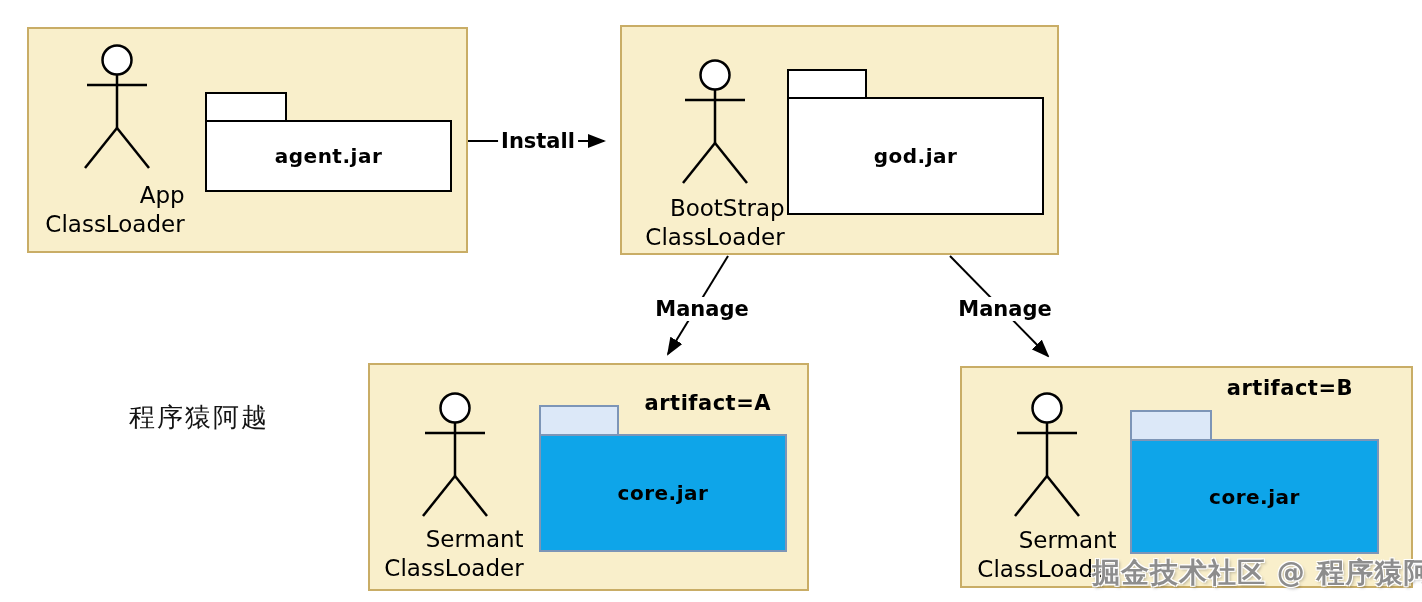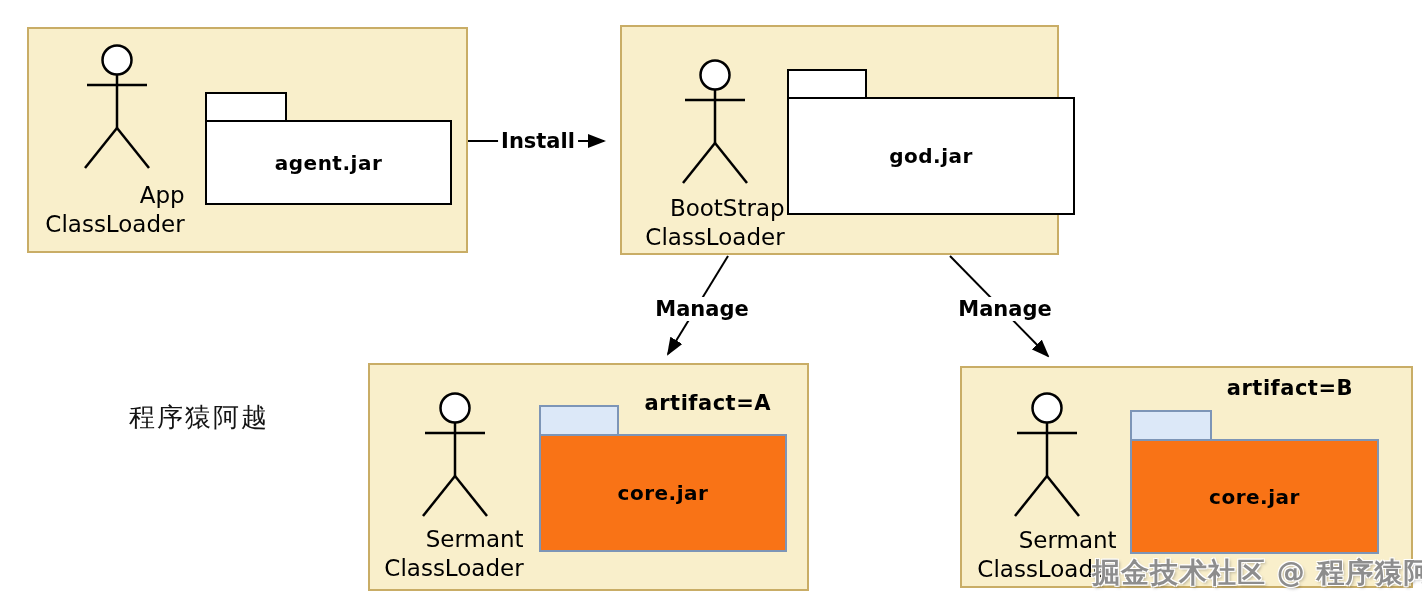--- a/index.html
+++ b/index.html
@@ -19,21 +19,21 @@
   }
   .folder-tab {
     position:absolute; border:2.5px solid #000; border-bottom:none; background:#fff;
   }
   .folder-body {
     position:absolute; border:2.5px solid #000; background:#fff;
     display:flex; align-items:center; justify-content:center;
     font-size:20px; font-weight:bold; letter-spacing:0.5px;
   }
   .blue.folder-tab { background:#dce8f8; border-color:#7d95b7; }
-  .blue.folder-body { background:#f97316; border-color:#7d95b7; }
+  .blue.folder-body { background:#0ea5e9; border-color:#7d95b7; }
   .artifact-label { position:absolute; font-size:21px; font-weight:600; letter-spacing:0.5px; }
   .edge-label {
     position:absolute; transform:translate(-50%,-50%); background:#ffffff;
     padding:0 3px; font-size:21px; font-weight:600; white-space:nowrap;
   }
   .author-label {
     position:absolute; left:113px; top:400px; font-size:26px; color:#141414; letter-spacing:2px;margin-left:16px;
   }
   .watermark {
     position:absolute; left:1092px; top:554px; font-size:28px; font-weight:700;
@@ -63,39 +63,39 @@
       <line x1="40" y1="30.5" x2="40" y2="84" stroke="#000" stroke-width="2.5"></line>
       <line x1="10" y1="41" x2="70" y2="41" stroke="#000" stroke-width="2.5"></line>
       <line x1="40" y1="84" x2="8" y2="124" stroke="#000" stroke-width="2.5"></line>
       <line x1="40" y1="84" x2="72" y2="124" stroke="#000" stroke-width="2.5"></line>
     </svg>
     <div class="node-label" style="left:86px; top:152px;">
       <div>App</div>
       <div>ClassLoader</div>
     </div>
     <div class="folder-tab" style="left:176px; top:63px; width:82px; height:28px;"></div>
-    <div class="folder-body" style="left:176px; top:91px; width:247px; height:85px;">
+    <div class="folder-body" style="left:176px; top:91px; width:247px; height:72px;">
       <span>agent.jar</span>
     </div>
   </div>
 
   <div class="nodebox" style="left:620px; top:25px; width:439px; height:230px;">
     <svg class="actor" style="left:53px; top:32px;" width="80" height="128" viewBox="0 0 80 128">
       <circle cx="40" cy="16" r="14.5" fill="#fff" stroke="#000" stroke-width="2.5"></circle>
       <line x1="40" y1="30.5" x2="40" y2="84" stroke="#000" stroke-width="2.5"></line>
       <line x1="10" y1="41" x2="70" y2="41" stroke="#000" stroke-width="2.5"></line>
       <line x1="40" y1="84" x2="8" y2="124" stroke="#000" stroke-width="2.5"></line>
       <line x1="40" y1="84" x2="72" y2="124" stroke="#000" stroke-width="2.5"></line>
     </svg>
     <div class="node-label" style="left:93px; top:167px;">
       <div>BootStrap</div>
       <div>ClassLoader</div>
     </div>
     <div class="folder-tab" style="left:165px; top:42px; width:80px; height:28px;"></div>
-    <div class="folder-body" style="left:165px; top:70px; width:288px; height:118px;">
+    <div class="folder-body" style="left:165px; top:70px; width:257px; height:118px;">
       <span>god.jar</span>
     </div>
   </div>
 
   <div class="nodebox" style="left:368px; top:363px; width:441px; height:228px;">
     <svg class="actor" style="left:45px; top:27px;" width="80" height="128" viewBox="0 0 80 128">
       <circle cx="40" cy="16" r="14.5" fill="#fff" stroke="#000" stroke-width="2.5"></circle>
       <line x1="40" y1="30.5" x2="40" y2="84" stroke="#000" stroke-width="2.5"></line>
       <line x1="10" y1="41" x2="70" y2="41" stroke="#000" stroke-width="2.5"></line>
       <line x1="40" y1="84" x2="8" y2="124" stroke="#000" stroke-width="2.5"></line>

